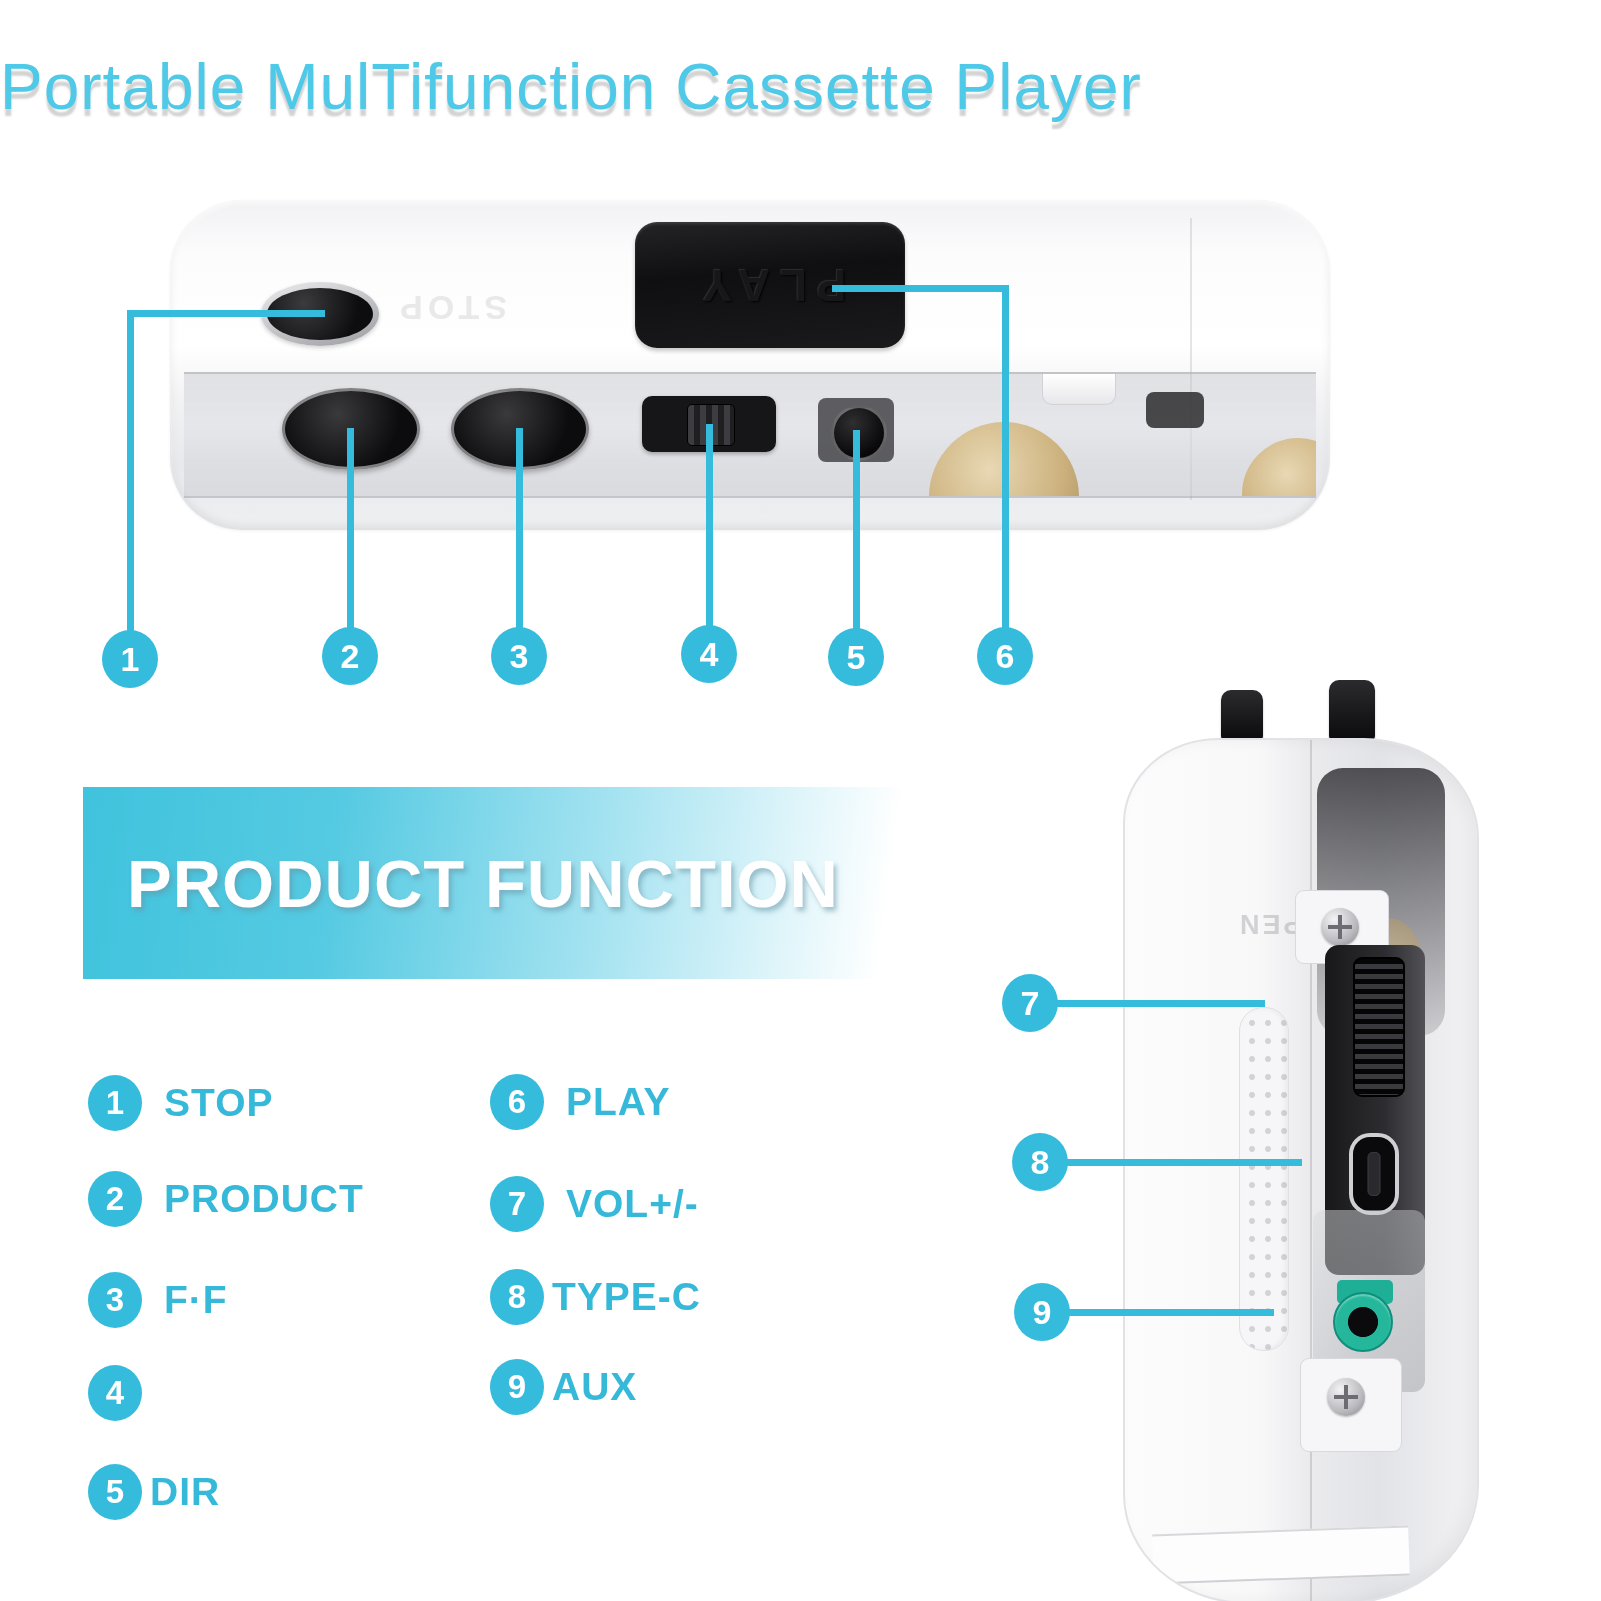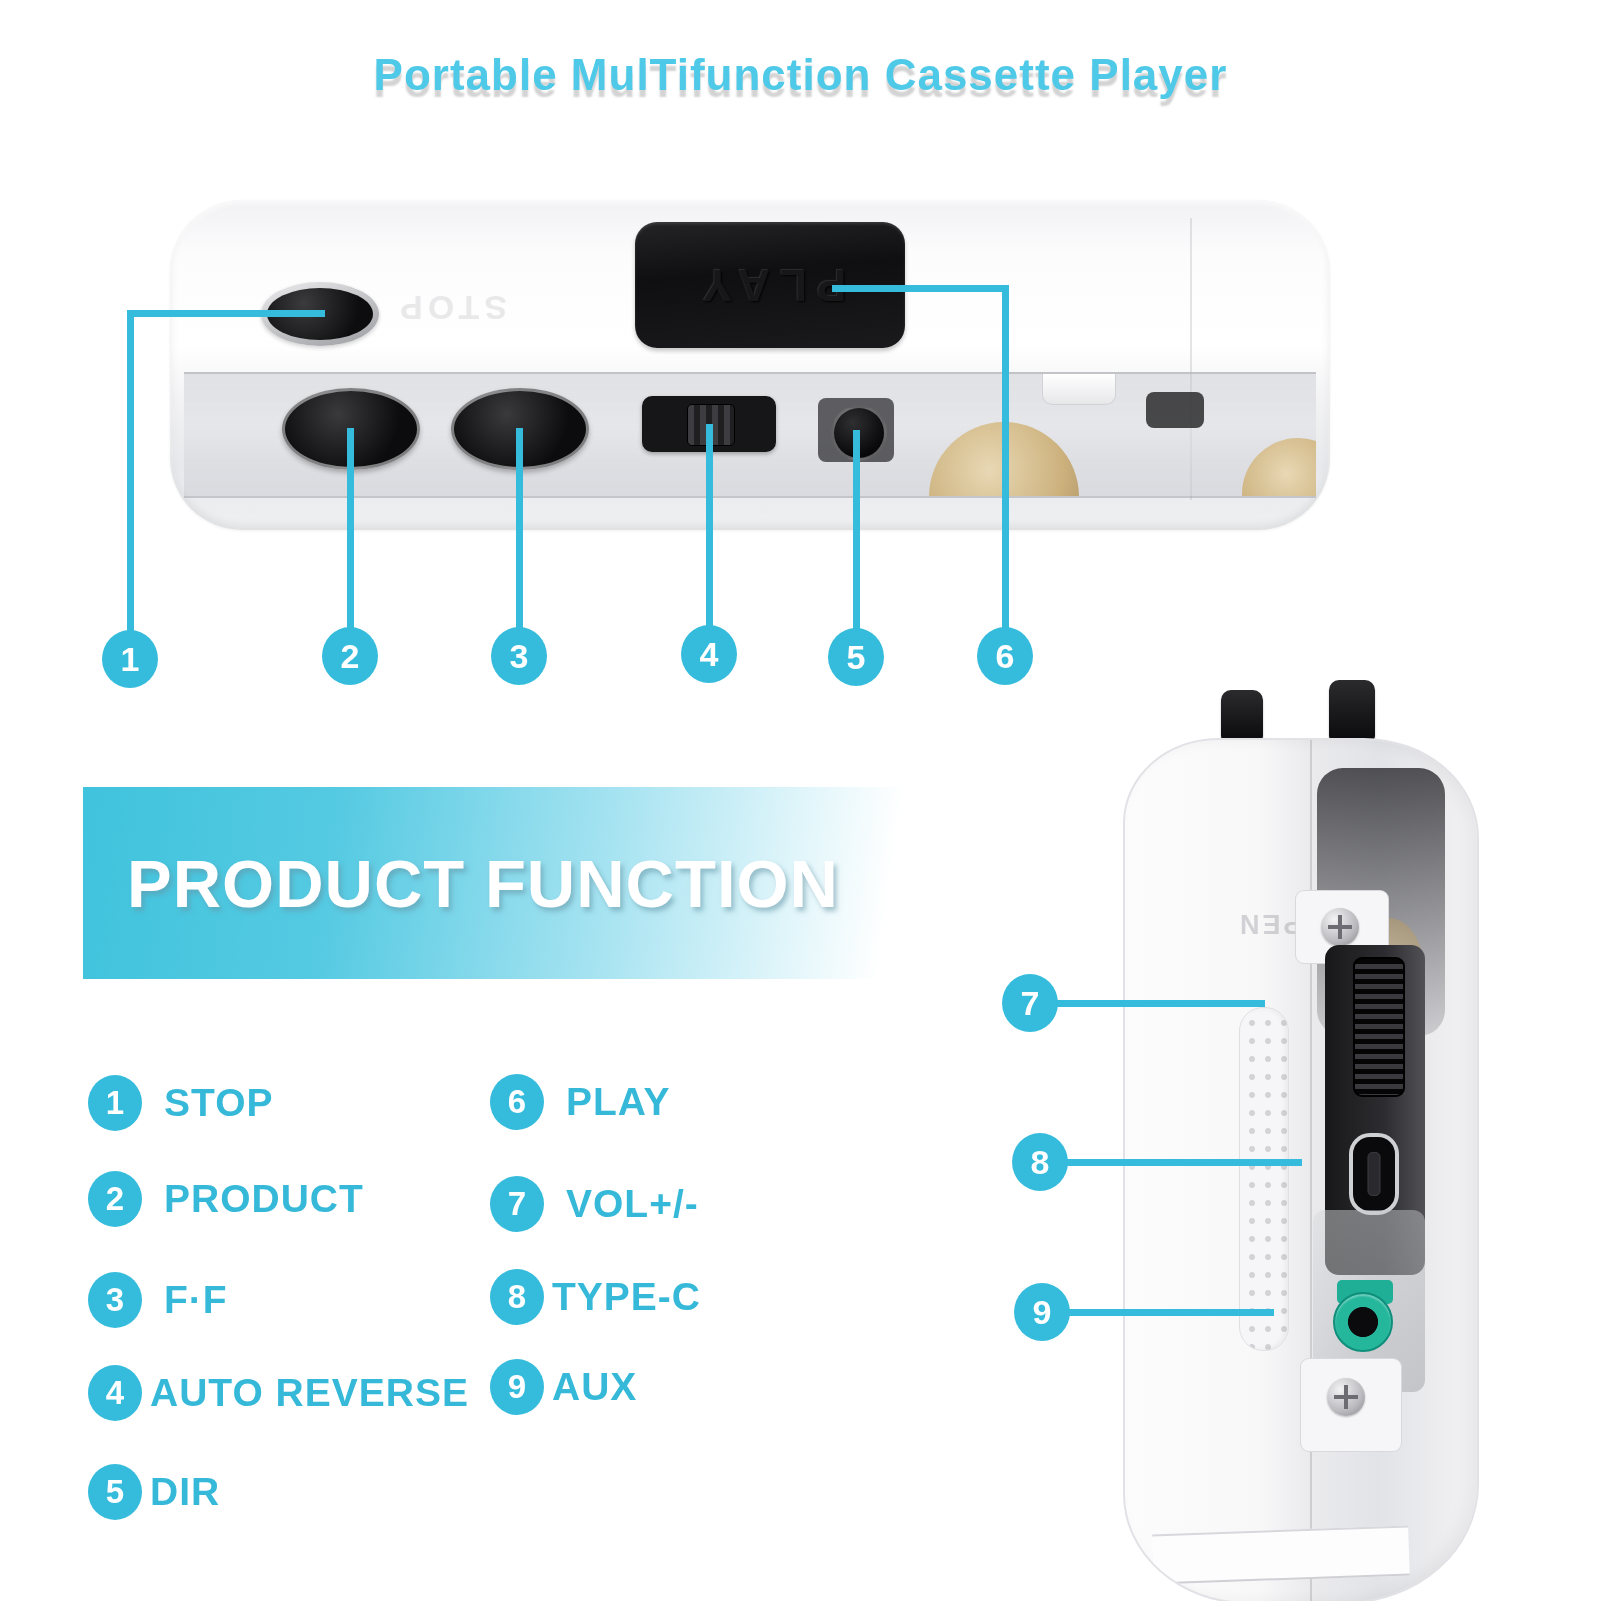--- a/index.html
+++ b/index.html
@@ -3,22 +3,22 @@
 <meta charset="utf-8">
 <style>
   html,body{margin:0;padding:0;background:#ffffff;}
   .canvas{
     position:relative;width:1601px;height:1601px;background:#ffffff;overflow:hidden;
     font-family:"Liberation Sans", sans-serif;
     --accent:#35bcdc; --title:#4ec9e7; --list-text:#36b9d9;
   }
   
   .title{
-    position:absolute;left:0;top:50px;width:100%;text-align:center;
-    font-size:44px;font-weight:bold;color:var(--title);letter-spacing:1px;
+    position:absolute;left:0;top:50px;width:100%;text-align:left;
+    font-size:64px;font-weight:normal;color:var(--title);letter-spacing:1px;
     text-shadow:0 7px 2px rgba(168,168,168,.5);
   }
 
   
   .device-top{position:absolute;left:170px;top:200px;width:1160px;height:330px;}
   .dt-body{
     position:absolute;inset:0;border-radius:72px;
     background:linear-gradient(180deg,#f1f1f3 0%,#fcfcfd 16%,#ffffff 44%,#f3f3f5 60%,#e8e9ec 80%,#eff0f2 100%);
     box-shadow:inset 0 -4px 10px rgba(0,0,0,.08), inset 0 3px 5px rgba(255,255,255,.9), 0 1px 3px rgba(0,0,0,.06);
   }
@@ -291,21 +291,20 @@
   <div class="fl-item gap-wide fL2">
     <div class="fl-badge">2</div>
     <div class="fl-label">PRODUCT</div>
   </div>
   <div class="fl-item gap-wide fL3">
     <div class="fl-badge">3</div>
     <div class="fl-label">F·F</div>
   </div>
   <div class="fl-item gap-narrow fL4">
     <div class="fl-badge">4</div>
-    <div class="fl-label">AUTO REVERSE</div>
   </div>
   <div class="fl-item gap-narrow fL5">
     <div class="fl-badge">5</div>
     <div class="fl-label">DIR</div>
   </div>
 
   <div class="fl-item gap-wide fR1">
     <div class="fl-badge">6</div>
     <div class="fl-label">PLAY</div>
   </div>

